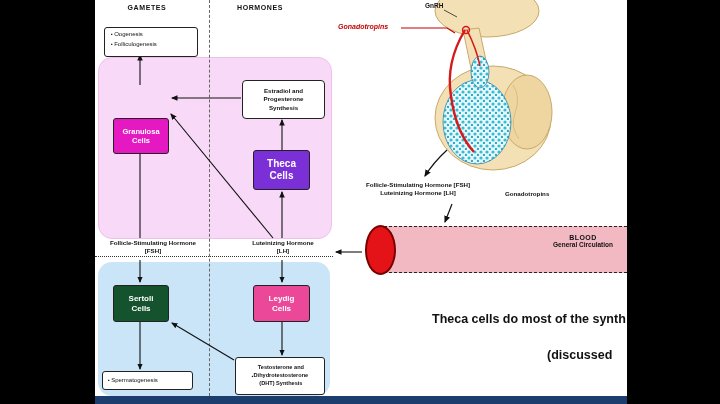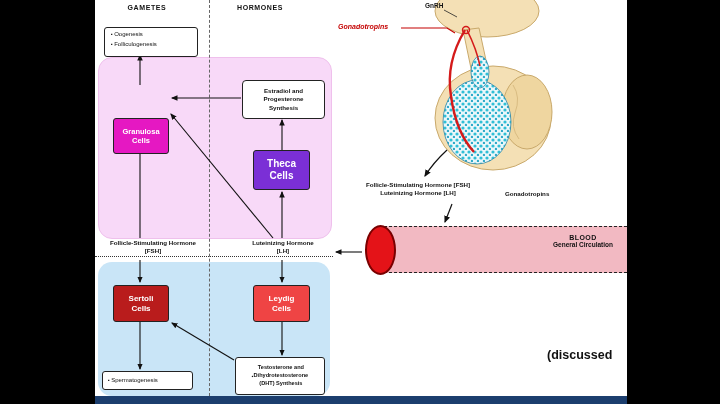--- a/index.html
+++ b/index.html
@@ -131,23 +131,23 @@
 Synthesis</div>
 
   <div class="cellbox" style="left: 158px; top: 150px; width: 55px; height: 38px; font-size: 10px; background-color: rgb(123, 47, 214);">Theca
 Cells</div>
 
   <div class="txt hlabel" style="left:0px;top:239px;width:116px">Follicle-Stimulating Hormone
 [FSH]</div>
   <div class="txt hlabel" style="left:143px;top:239px;width:90px">Luteinizing Hormone
 [LH]</div>
 
-  <div class="cellbox" style="left: 18px; top: 285px; width: 54px; height: 35px; font-size: 8px; background-color: #b91c1c;">Sertoli
+  <div class="cellbox" style="left: 18px; top: 285px; width: 54px; height: 35px; font-size: 8px; background-color: #14532d;">Sertoli
 Cells</div>
-  <div class="cellbox" style="left: 158px; top: 285px; width: 55px; height: 35px; font-size: 8px; background-color: #ef4444;">Leydig
+  <div class="cellbox" style="left: 158px; top: 285px; width: 55px; height: 35px; font-size: 8px; background-color: #ec4899;">Leydig
 Cells</div>
 
   <div class="whitebox" style="left:7px;top:371px;width:84px;height:17px;display:flex;align-items:center;padding-left:5px">
     <span class="blt">Spermatogenesis</span>
   </div>
 
   <div class="whitebox blt" style="left:140px;top:357px;width:88px;height:36px;display:flex;align-items:center;justify-content:center;text-align:center;font-size:5.6px;font-weight:bold;white-space:pre-line;line-height:1.4">Testosterone and
 Dihydrotestosterone
 (DHT) Synthesis</div>
 
@@ -155,16 +155,17 @@
   <div class="txt gonred">Gonadotropins</div>
   <div class="txt hlabel pitlab">Follicle-Stimulating Hormone [FSH]
 Luteinizing Hormone [LH]</div>
   <div class="txt goncap">Gonadotropins</div>
 
   <div class="txt bloodtxt">
     <div class="l1">BLOOD</div>
     <div class="l2">General Circulation</div>
   </div>
 
+  <div class="txt cap" style="left:337px;top:312px">Theca cells do most of the synth</div>
   <div class="txt cap" style="left:452px;top:348px">(discussed</div>
 
   <div class="bottombar" style="background-color: rgb(28, 62, 110);"></div>
 </div>
 
 </body></html>

